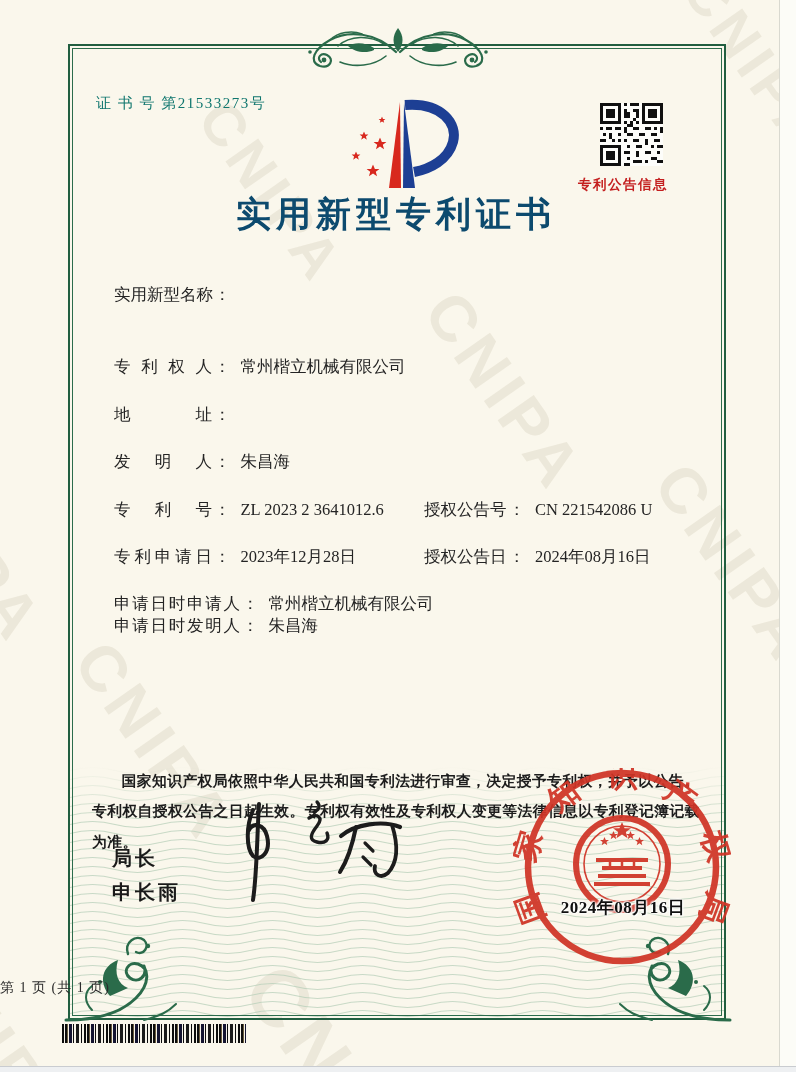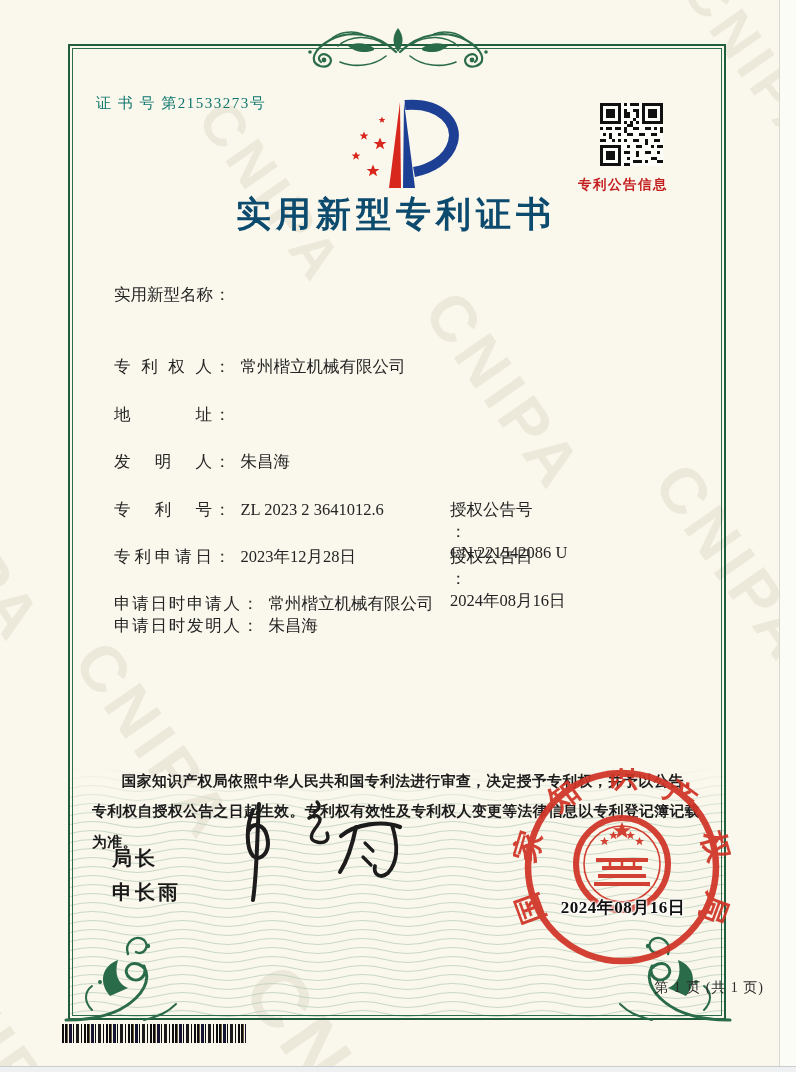--- a/index.html
+++ b/index.html
@@ -27,37 +27,37 @@
   .qr-caption{left:578px;top:176px;width:110px;text-align:left;color:#c41f1f;
       font-size:13.5px;font-weight:600;letter-spacing:1.5px;}
   .title{left:0;top:191px;width:792px;text-align:center;font-size:35px;font-weight:700;
       letter-spacing:5px;color:#0c4a6e;}
   
   .row{position:absolute;left:114px;display:flex;align-items:baseline;white-space:nowrap;
       font-size:16.5px;color:#242424;}
   .lbl{display:inline-block;width:98px;text-align:justify;text-align-last:justify;}
   .lbl.wide{width:126px;}
   .colon{margin:0 10px 0 2px;}
-  .row.rcol{left:448px;flex-direction:column;}
+  .row.rcol{left:424px;}
   
   .declaration{left:92px;top:722px;width:614px;font-size:14.8px;font-weight:600;
       line-height:2.05;letter-spacing:0.4px;color:#1c1c1c;margin-top:44px;}
   .declaration .l1{text-indent:2em;}
   
   .waves{left:70px;top:766px;width:656px;height:252px;
       -webkit-mask-image:linear-gradient(to bottom,transparent,#000 55px);
       mask-image:linear-gradient(to bottom,transparent,#000 55px);}
   .officer{left:112px;font-family:"Liberation Sans","DejaVu Sans",sans-serif;
       font-weight:700;font-size:20px;letter-spacing:3px;color:#1a1a1a;}
   .sig{left:213px;top:796px;}
   .seal{left:513px;top:768px;}
   .seal-date{left:530px;top:896px;width:186px;text-align:center;font-size:17px;font-weight:700;
       color:#101010;letter-spacing:0.5px;
       text-shadow:0 0 2px #fff,0 0 3px #fff,1px 1px 2px #fff,-1px -1px 2px #fff;}
-  .footer-page{left:0;top:979px;width:764px;text-align:right;font-size:14px;letter-spacing:1px;color:#2b2b2b;}
+  .footer-page{left:0;top:979px;width:764px;text-align:left;font-size:14px;letter-spacing:1px;color:#2b2b2b;}
   
   .barcode{left:62px;top:1024px;width:184px;height:19px;background:
     repeating-linear-gradient(90deg,
       #0c0c0c 0 2px,#f7f4ea 2px 3px,#0c0c0c 3px 5px,#6b5d3f 5px 6px,#f7f4ea 6px 7px,
       #141430 7px 10px,#f7f4ea 10px 11px,#0c0c0c 11px 12px,#f7f4ea 12px 14px,
       #1a1a1a 14px 17px,#f7f4ea 17px 19px,#0c0c0c 19px 20px,#f7f4ea 20px 22px);}
   svg{display:block;}
 </style>
 </head>
 <body>

